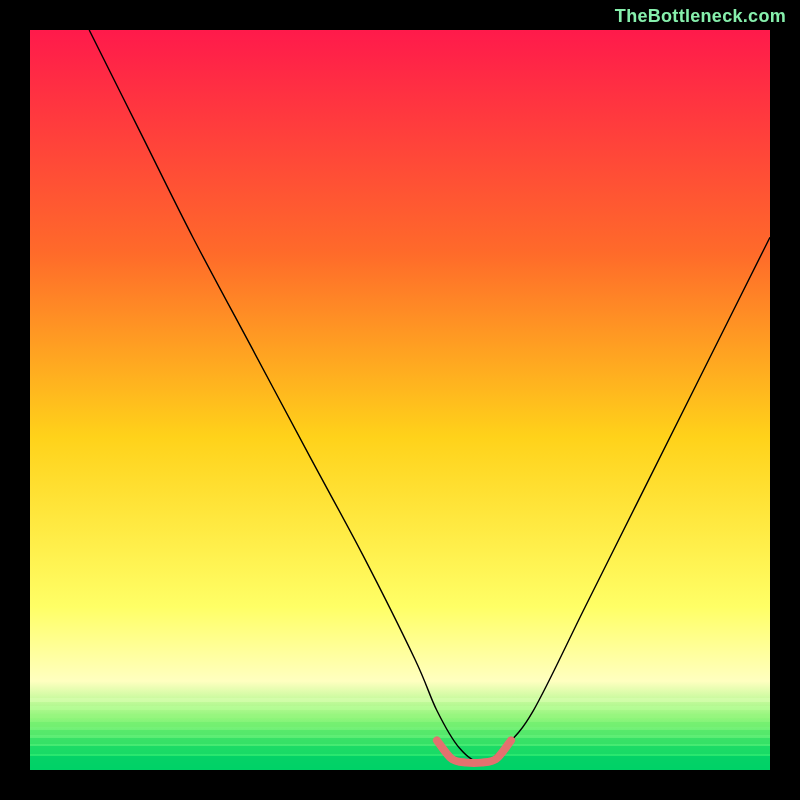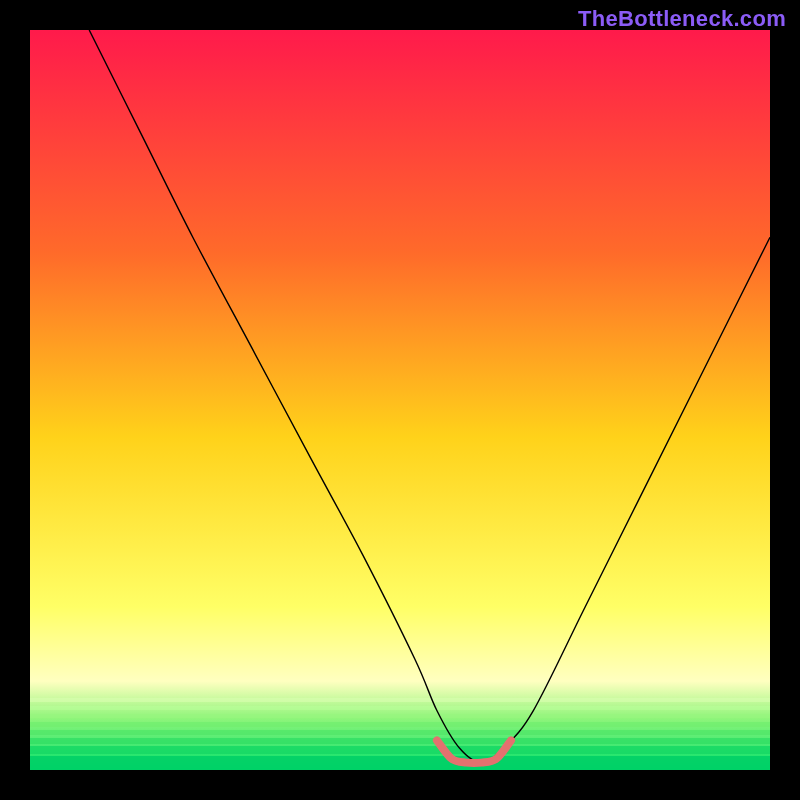--- a/index.html
+++ b/index.html
@@ -13,22 +13,22 @@
   }
   .stage {
     position: relative;
     width: 800px;
     height: 800px;
   }
   .watermark {
     position: absolute;
     top: 6px;
     right: 14px;
-    color: #8b5cf6;
-    font-size: 22px;
+    color: #86efac;
+    font-size: 18px;
     font-weight: 600;
     letter-spacing: 0.3px;
     z-index: 50;
   }
   .plot {
     position: absolute;
     left: 30px;
     top: 30px;
     width: 740px;
     height: 740px;

